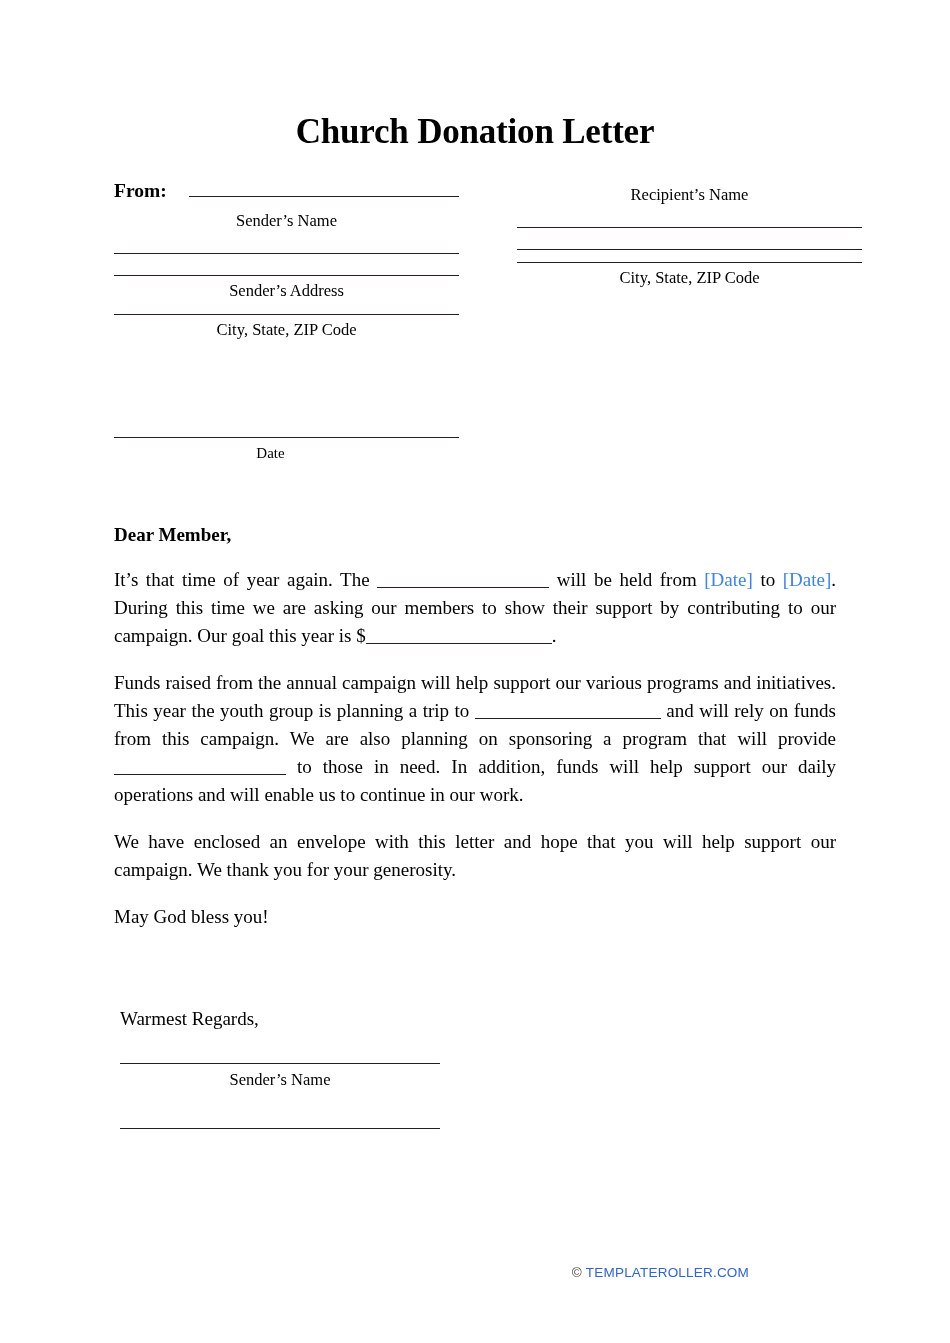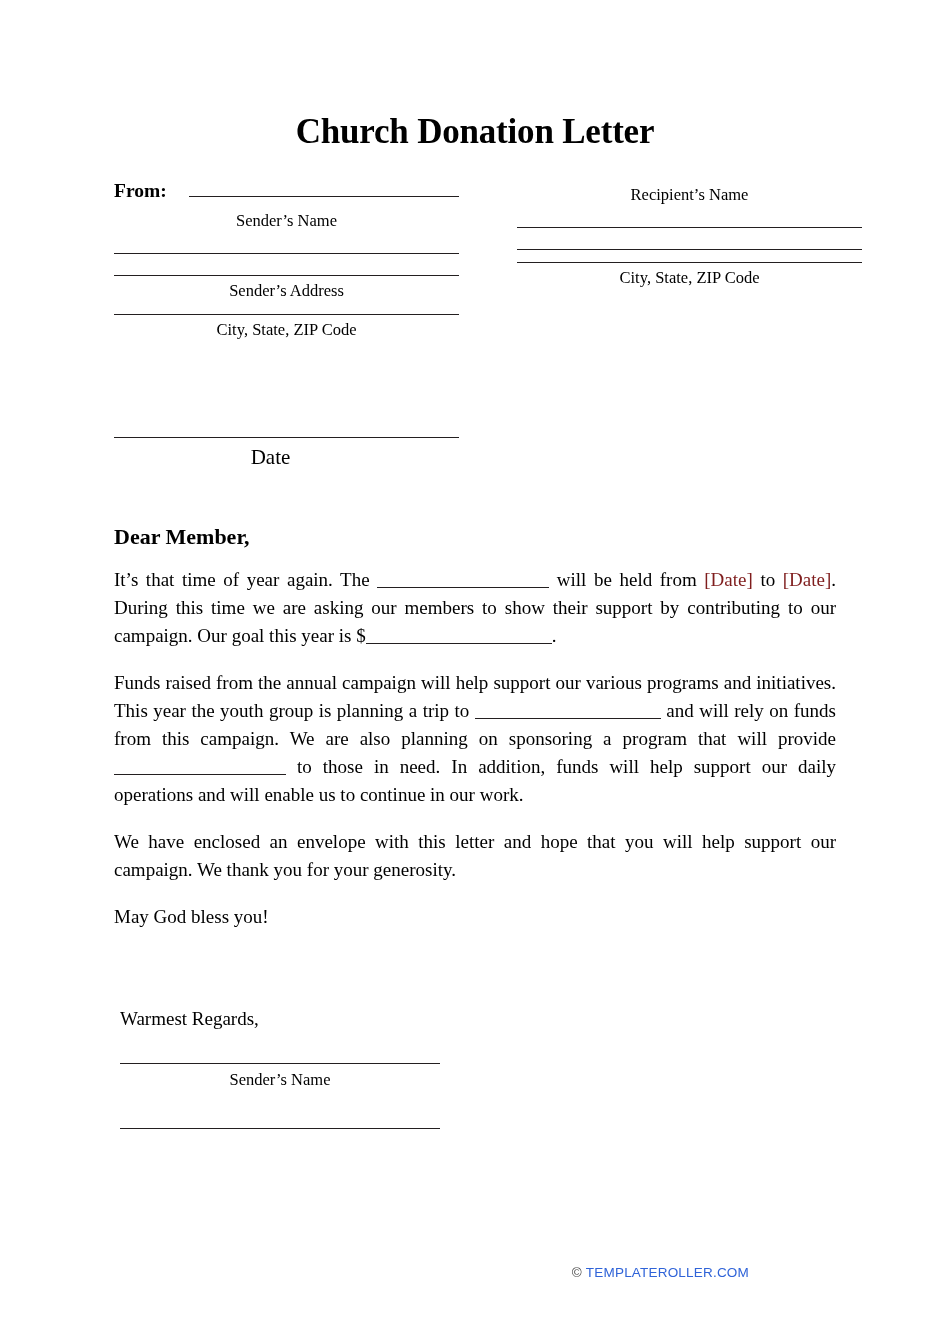--- a/index.html
+++ b/index.html
@@ -98,30 +98,30 @@
     width: 345px;
   }
   .date-rule {
     border-bottom: 1.6px solid #231f20;
     width: 345px;
     height: 0;
   }
   .date-caption {
     width: 313px;
     text-align: center;
-    font-size: 21px;
+    font-size: 15px;
     margin-top: 7px;
   }
 
   
   .salutation {
     position: absolute;
     top: 524px;
     left: 114px;
-    font-size: 22px;
+    font-size: 19px;
     font-weight: bold;
   }
 
   .body-wrap {
     position: absolute;
     top: 566px;
     left: 114px;
     width: 722px;
   }
   .para {
@@ -138,21 +138,21 @@
     display: inline-block;
     border-bottom: 1.4px solid #231f20;
     vertical-align: baseline;
     height: 17px;
     margin-bottom: -2px;
   }
   .blank.w-short   { width: 172px; }
   .blank.w-money   { width: 186px; }
   .blank.w-trip    { width: 186px; }
   .blank.w-provide { width: 172px; }
-  .ph-date { color: #7f1d1d; }
+  .ph-date { color: #3b82f6; }
 
   .closing {
     position: absolute;
     top: 1008px;
     left: 120px;
     font-size: 19px;
   }
 
   
   .sig-block {

